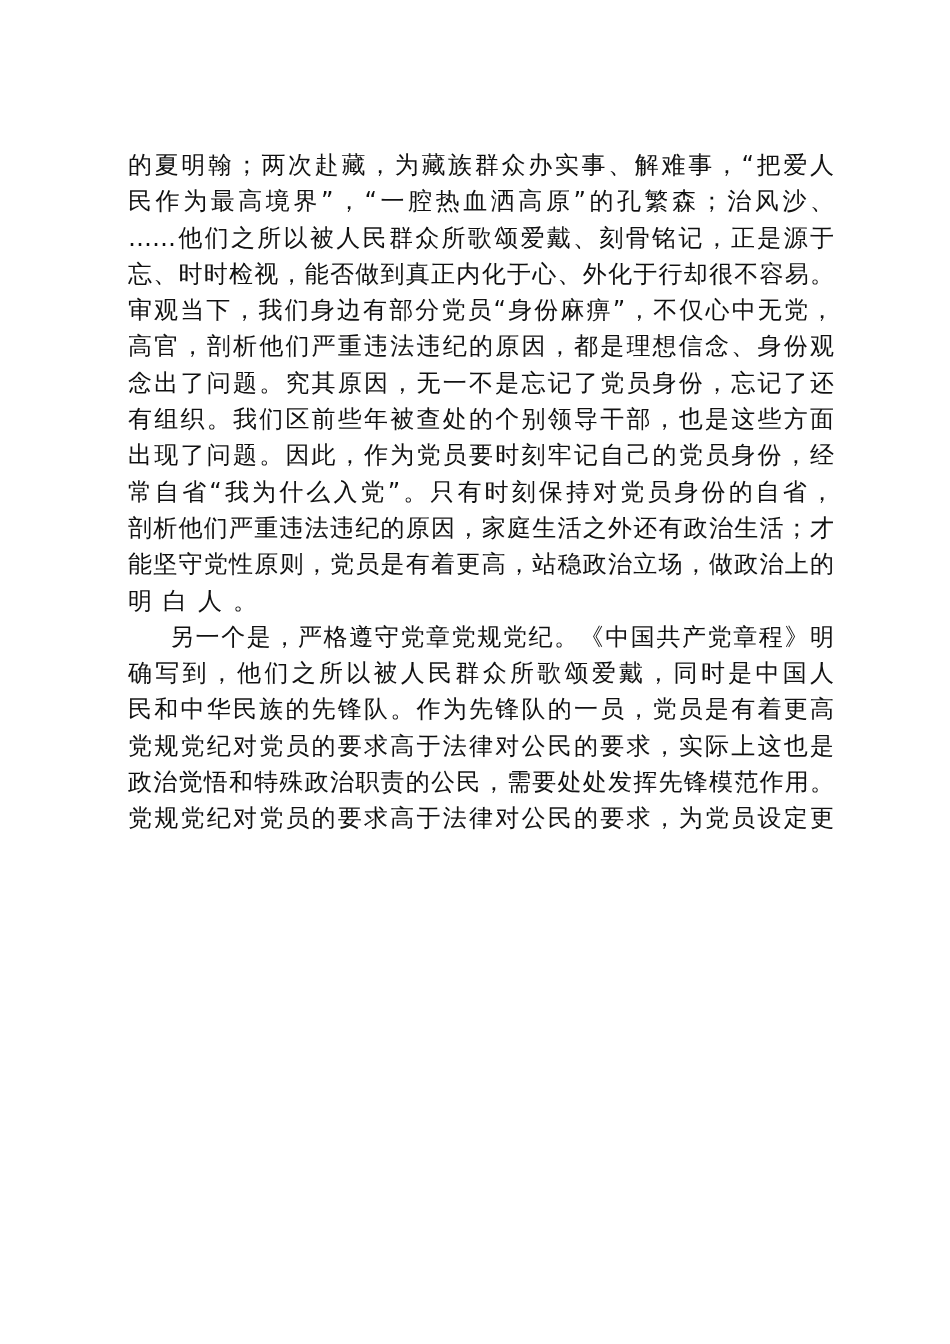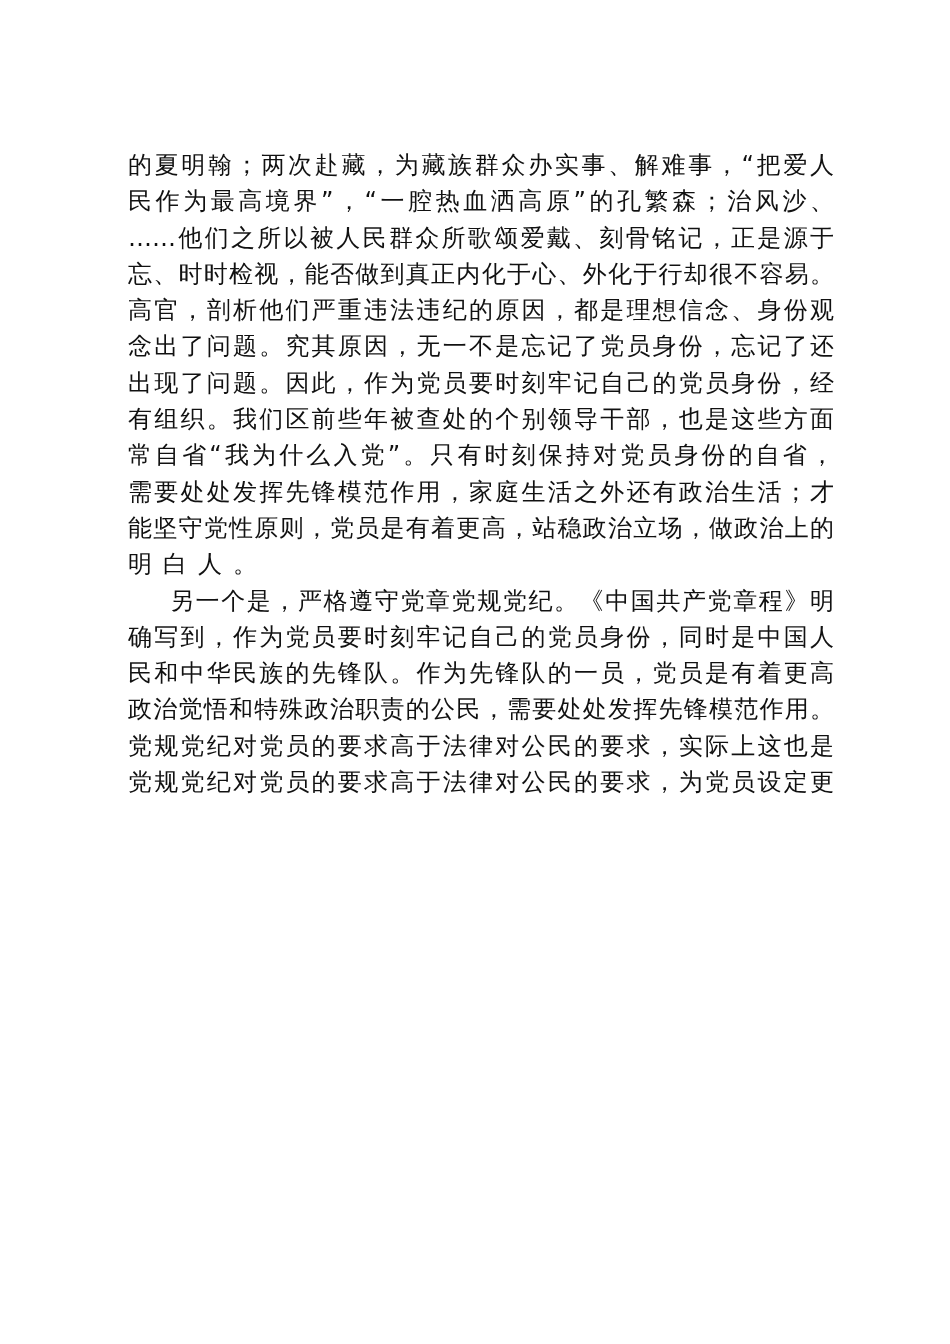--- a/index.html
+++ b/index.html
@@ -48,30 +48,31 @@
 </style>
 </head>
 <body>
 
 <div class="page">
   <div class="paragraph">
     <span class="line">的夏明翰；两次赴藏，为藏族群众办实事、解难事，“把爱人</span>
     <span class="line">民作为最高境界”，“一腔热血洒高原”的孔繁森；治风沙、</span>
     <span class="line">……他们之所以被人民群众所歌颂爱戴、刻骨铭记，正是源于</span>
     <span class="line">忘、时时检视，能否做到真正内化于心、外化于行却很不容易。</span>
+    <span class="line">审观当下，我们身边有部分党员“身份麻痹”，不仅心中无党，</span>
     <span class="line">高官，剖析他们严重违法违纪的原因，都是理想信念、身份观</span>
     <span class="line">念出了问题。究其原因，无一不是忘记了党员身份，忘记了还</span>
+    <span class="line">有组织。我们区前些年被查处的个别领导干部，也是这些方面</span>
     <span class="line">出现了问题。因此，作为党员要时刻牢记自己的党员身份，经</span>
-    <span class="line">有组织。我们区前些年被查处的个别领导干部，也是这些方面</span>
     <span class="line">常自省“我为什么入党”。只有时刻保持对党员身份的自省，</span>
-    <span class="line">需要处处发挥先锋模范作用，家庭生活之外还有政治生活；才</span>
+    <span class="line">剖析他们严重违法违纪的原因，家庭生活之外还有政治生活；才</span>
     <span class="line">能坚守党性原则，党员是有着更高，站稳政治立场，做政治上的</span>
     <span class="line last">明白人。</span>
   </div>
   <div class="paragraph">
     <span class="line indent">另一个是，严格遵守党章党规党纪。《中国共产党章程》明</span>
-    <span class="line">确写到，作为党员要时刻牢记自己的党员身份，同时是中国人</span>
+    <span class="line">确写到，他们之所以被人民群众所歌颂爱戴，同时是中国人</span>
     <span class="line">民和中华民族的先锋队。作为先锋队的一员，党员是有着更高</span>
+    <span class="line">党规党纪对党员的要求高于法律对公民的要求，实际上这也是</span>
     <span class="line">政治觉悟和特殊政治职责的公民，需要处处发挥先锋模范作用。</span>
-    <span class="line">党规党纪对党员的要求高于法律对公民的要求，实际上这也是</span>
     <span class="line">党规党纪对党员的要求高于法律对公民的要求，为党员设定更</span>
   </div>
 </div>
 
 </body></html>

